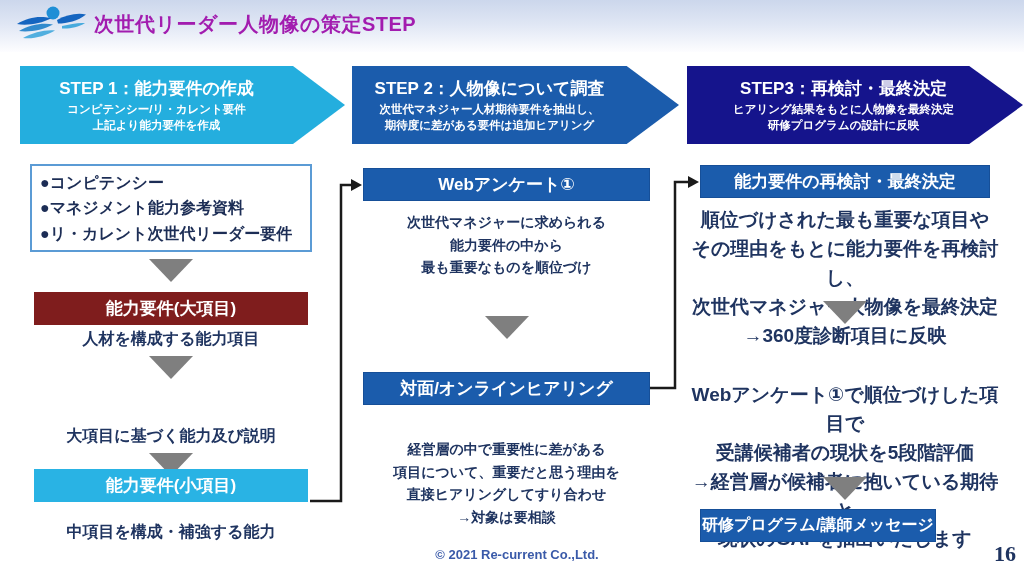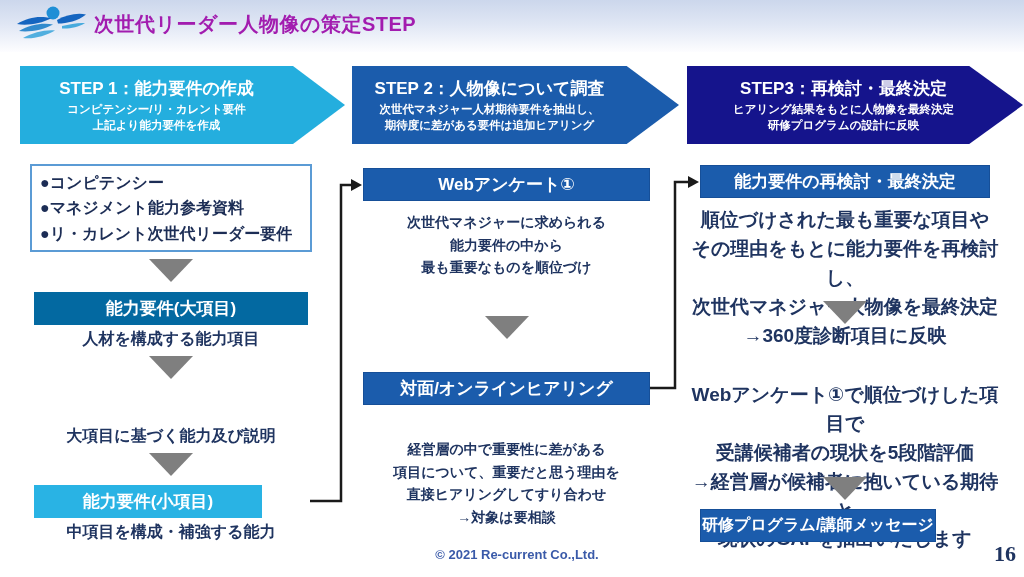--- a/index.html
+++ b/index.html
@@ -34,21 +34,21 @@
   
   .tri-down {
     position:absolute; width:44px; height:23px; background:#7f7f7f;
     clip-path:polygon(0 0,100% 0,50% 100%);
   }
   .hdr-box {
     position:absolute; height:33px; color:#fff; font-size:17px; font-weight:bold;
     display:flex; align-items:center; justify-content:center; white-space:nowrap;
   }
   .blue-box  { background:#1b5cac; border:1px solid #164f98; }
-  .red-box   { background:#0369a1; }
+  .red-box   { background:#7f1d1d; }
   .org-box   { background:#ffb100; }
   .cyan-box  { background:#29b3e4; }
   .desc {
     position:absolute; color:#1f3460; font-weight:bold; text-align:center;
     white-space:pre-line;
   }
   .desc-lg { font-size:16px; }
   .desc-md { font-size:14px; line-height:1.62; }
   .desc-rt { font-size:19px; line-height:1.52; }
   
@@ -109,21 +109,21 @@
     <div class="b-line">●コンピテンシー</div>
     <div class="b-line">●マネジメント能力参考資料</div>
     <div class="b-line">●リ・カレント次世代リーダー要件</div>
   </div>
   <div class="tri-down" style="left:149px; top:259px;"></div>
   <div class="hdr-box red-box" style="left:34px; top:292px; width:274px;">能力要件(大項目)</div>
   <div class="desc desc-lg" style="left:30px; top:329px; width:282px;">人材を構成する能力項目</div>
   <div class="tri-down" style="left:149px; top:356px;"></div>
   <div class="desc desc-lg" style="left:30px; top:426px; width:282px;">大項目に基づく能力及び説明</div>
   <div class="tri-down" style="left:149px; top:453px;"></div>
-  <div class="hdr-box cyan-box" style="left:34px; top:485px; width:228px;">能力要件(小項目)</div>
+  <div class="hdr-box cyan-box" style="left:34px; top:469px; width:274px;">能力要件(小項目)</div>
   <div class="desc desc-lg" style="left:30px; top:522px; width:282px;">中項目を構成・補強する能力</div>
 
   <div class="hdr-box blue-box" style="left:363px; top:168px; width:287px;">Webアンケート①</div>
   <div class="desc desc-md" style="left:355px; top:211px; width:303px;">次世代マネジャーに求められる
 能力要件の中から
 最も重要なものを順位づけ</div>
   <div class="tri-down" style="left:485px; top:316px;"></div>
   <div class="hdr-box blue-box" style="left:363px; top:372px; width:287px;">対面/オンラインヒアリング</div>
   <div class="desc desc-md" style="left:350px; top:438px; width:313px;">経営層の中で重要性に差がある
 項目について、重要だと思う理由を

